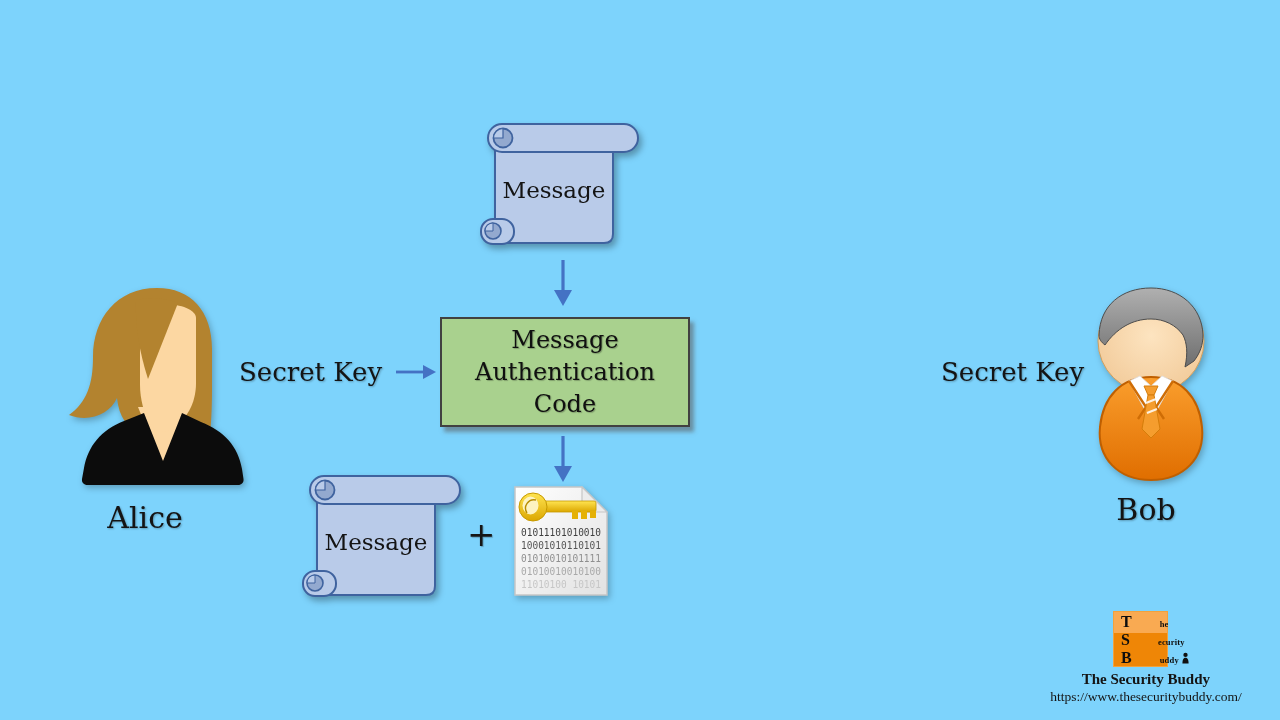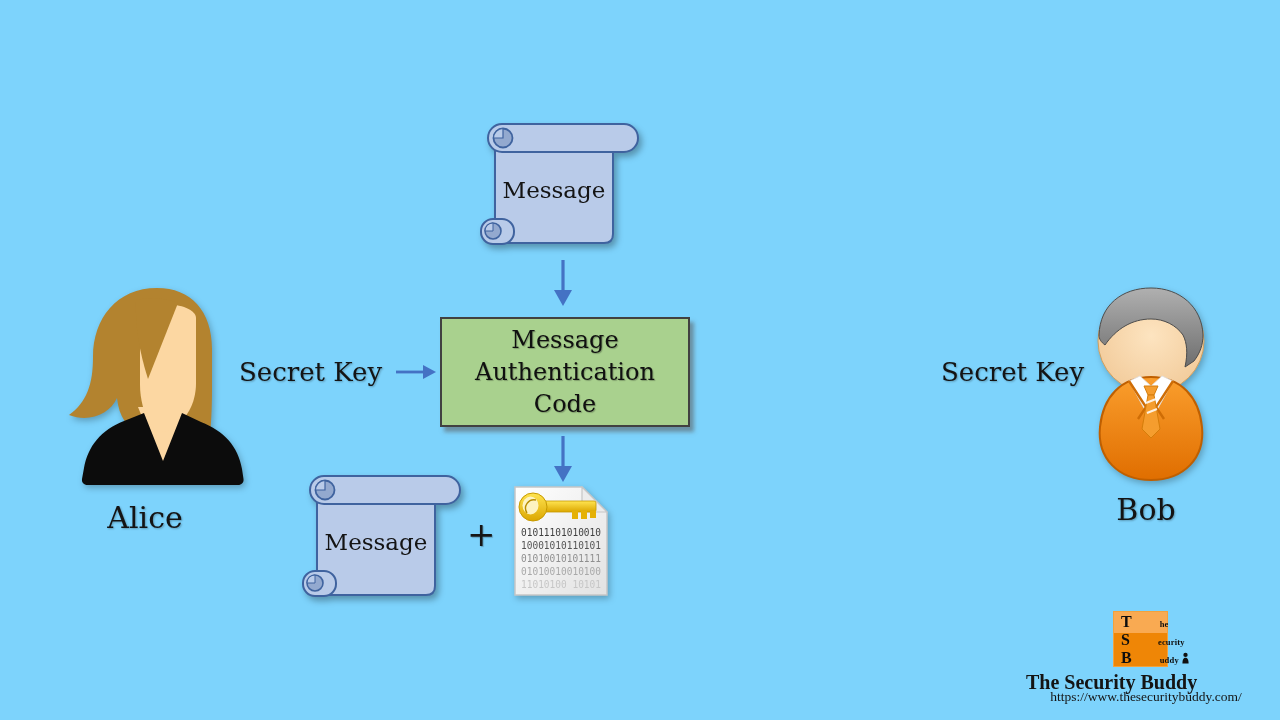--- a/index.html
+++ b/index.html
@@ -32,23 +32,23 @@
   .logo{
     left:1113px;top:611px;width:55px;height:56px;box-sizing:border-box;
     background:linear-gradient(#f9aa52 0 38%,#ef8606 38% 100%);
     border:1px solid #f2a23c;padding:2px 0 0 7px;
     font-family:"Liberation Serif","DejaVu Serif",serif;color:#0d0d0d;
   }
   .logo-line{line-height:16px;white-space:nowrap;}
   .logo-big{font-size:16px;font-weight:bold;}
   .logo-small{font-size:8.5px;font-weight:bold;letter-spacing:0.2px;padding-left:28px;}
   .brand-name{
-    left:1026px;top:671px;width:240px;text-align:left;
+    left:970px;top:671px;width:240px;text-align:right;
     font-family:"Liberation Serif","DejaVu Serif",serif;
-    font-size:20px;font-weight:bold;color:#141414;
+    font-size:15px;font-weight:bold;color:#141414;
   }
   .brand-url{
     left:1016px;top:689px;width:260px;text-align:center;
     font-family:"Liberation Serif","DejaVu Serif",serif;
     font-size:13.5px;color:#141414;
   }
 </style>
 </head>
 <body>
 

